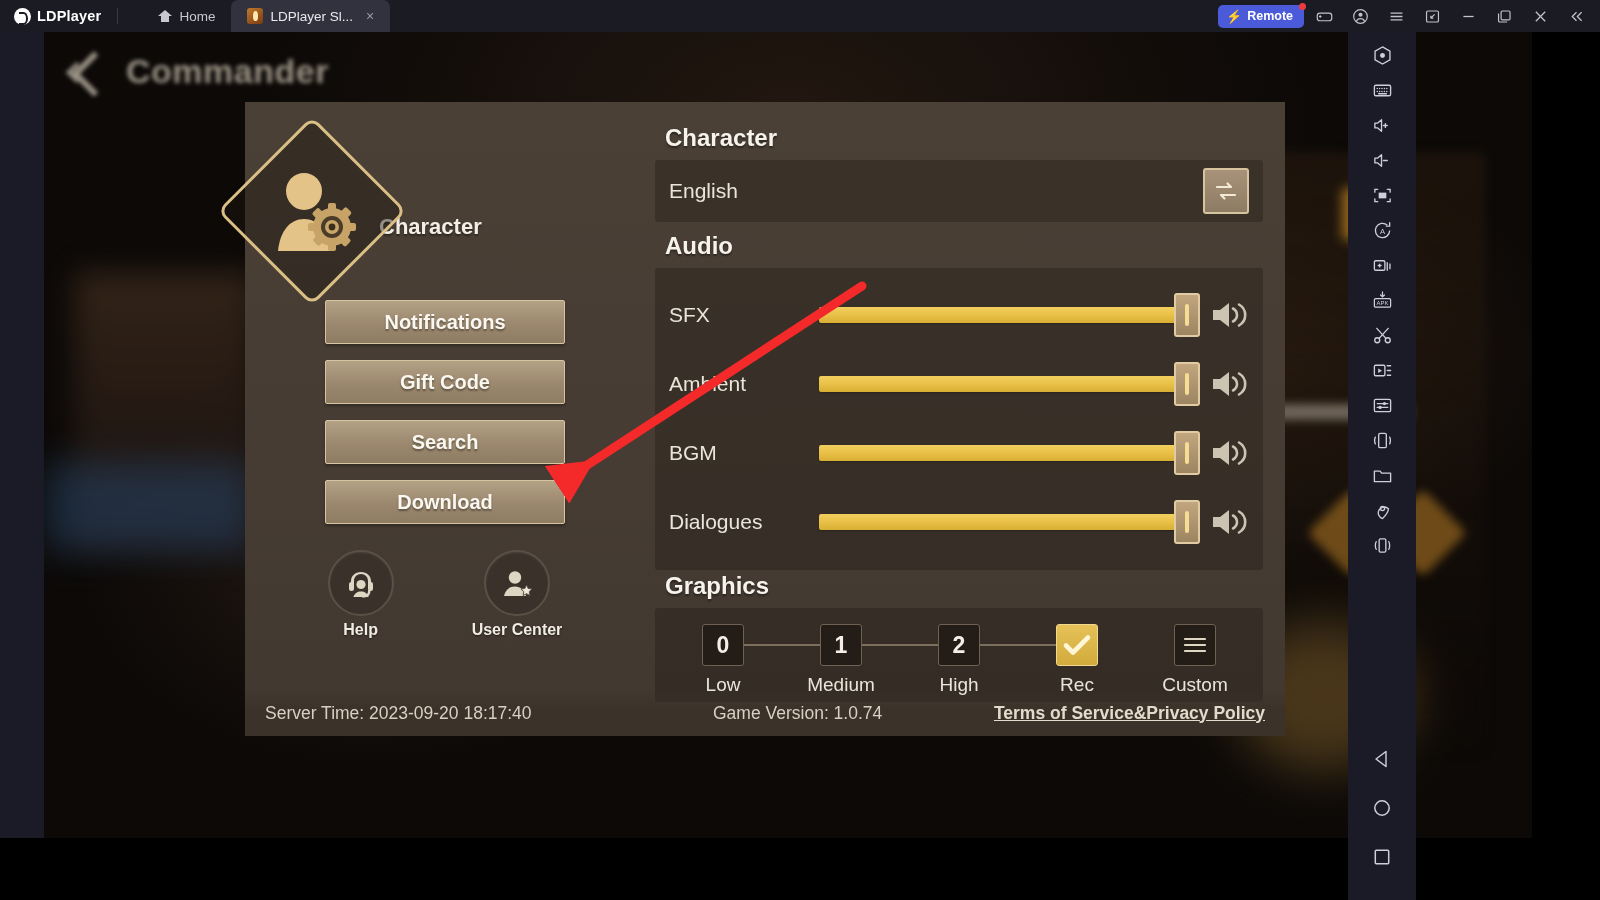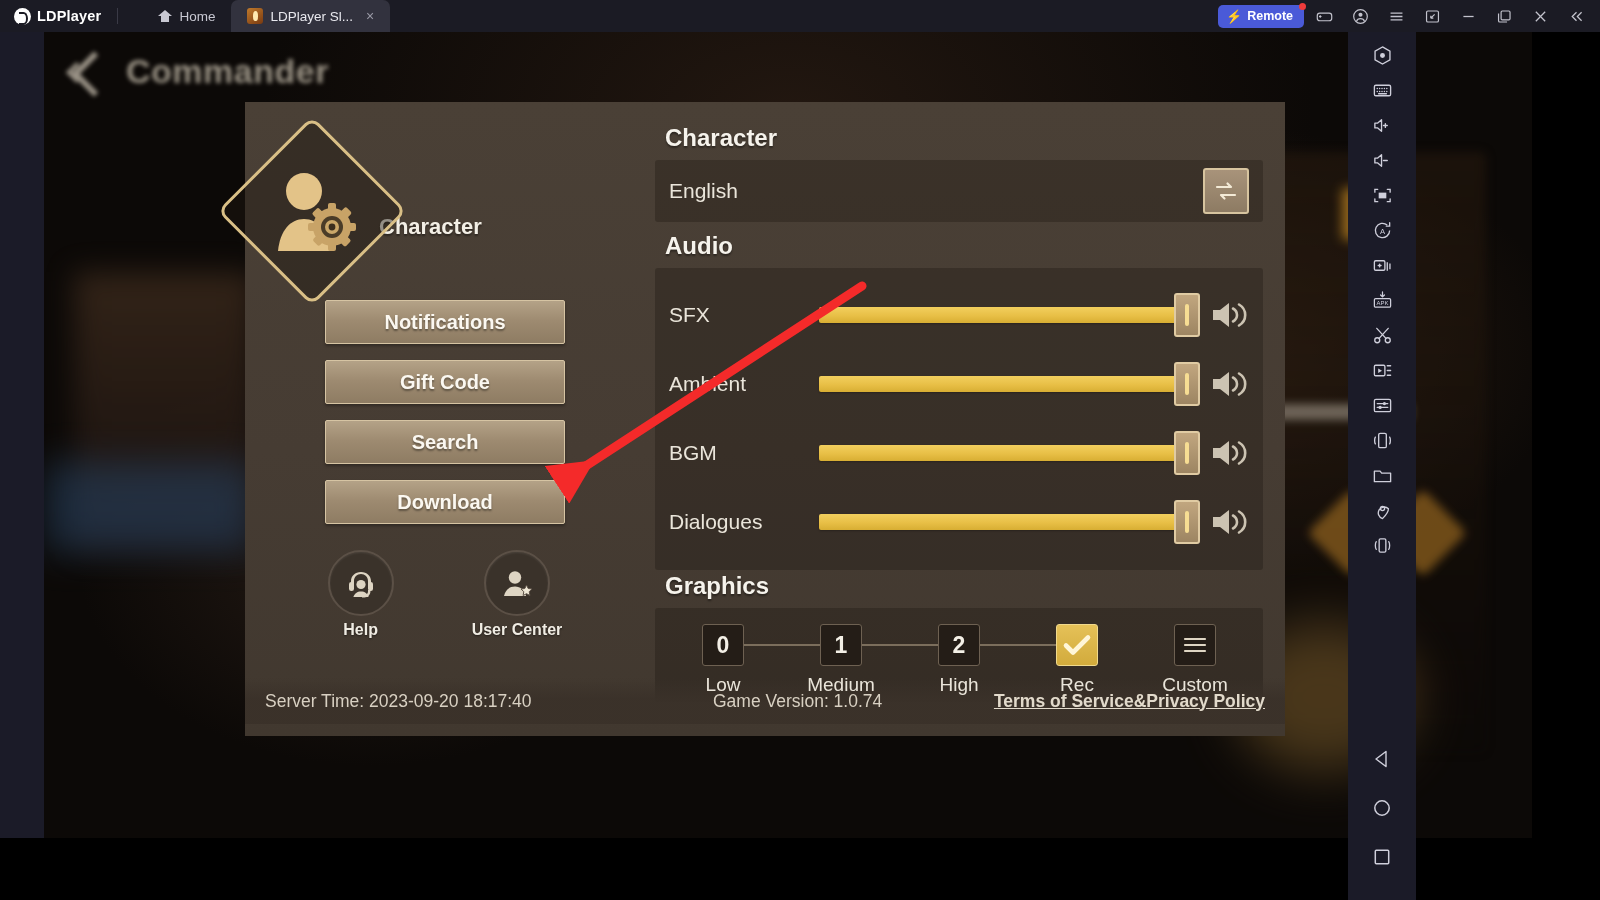--- a/index.html
+++ b/index.html
@@ -265,21 +265,21 @@
     background: #241d17; border: 1px solid #6e6152;
     display: flex; align-items: center; justify-content: center;
     color: #f3efe6; font-size: 23px; font-weight: bold;
   }
   .gfx-box.checked { background: linear-gradient(180deg,#e5c158,#d2ab3c); border-color: #f0d98c; }
   .gfx-box.custom { background: #241d17; }
   .gfx-label { font-size: 19px; color: #eae5da; }
 
   
   .dlg-footer {
-    position: absolute; left: 0; bottom: 12px; width: 1040px; height: 46px;
+    position: absolute; left: 0; bottom: 0; width: 1040px; height: 46px;
     display: flex; align-items: center;
     background: linear-gradient(180deg, rgba(70,60,50,.0), rgba(58,49,41,.92) 45%);
     font-size: 17.5px; color: #d8d0c2;
   }
   .ft-left { position: absolute; left: 20px; }
   .ft-mid { position: absolute; left: 422px; margin-left: 46px; }
   .ft-right { position: absolute; right: 20px; text-decoration: underline; color: #e2dacb; font-weight: bold; }
 
   
   .arrow-svg { position: absolute; left: 0; top: 0; width: 1600px; height: 900px; pointer-events: none; }

